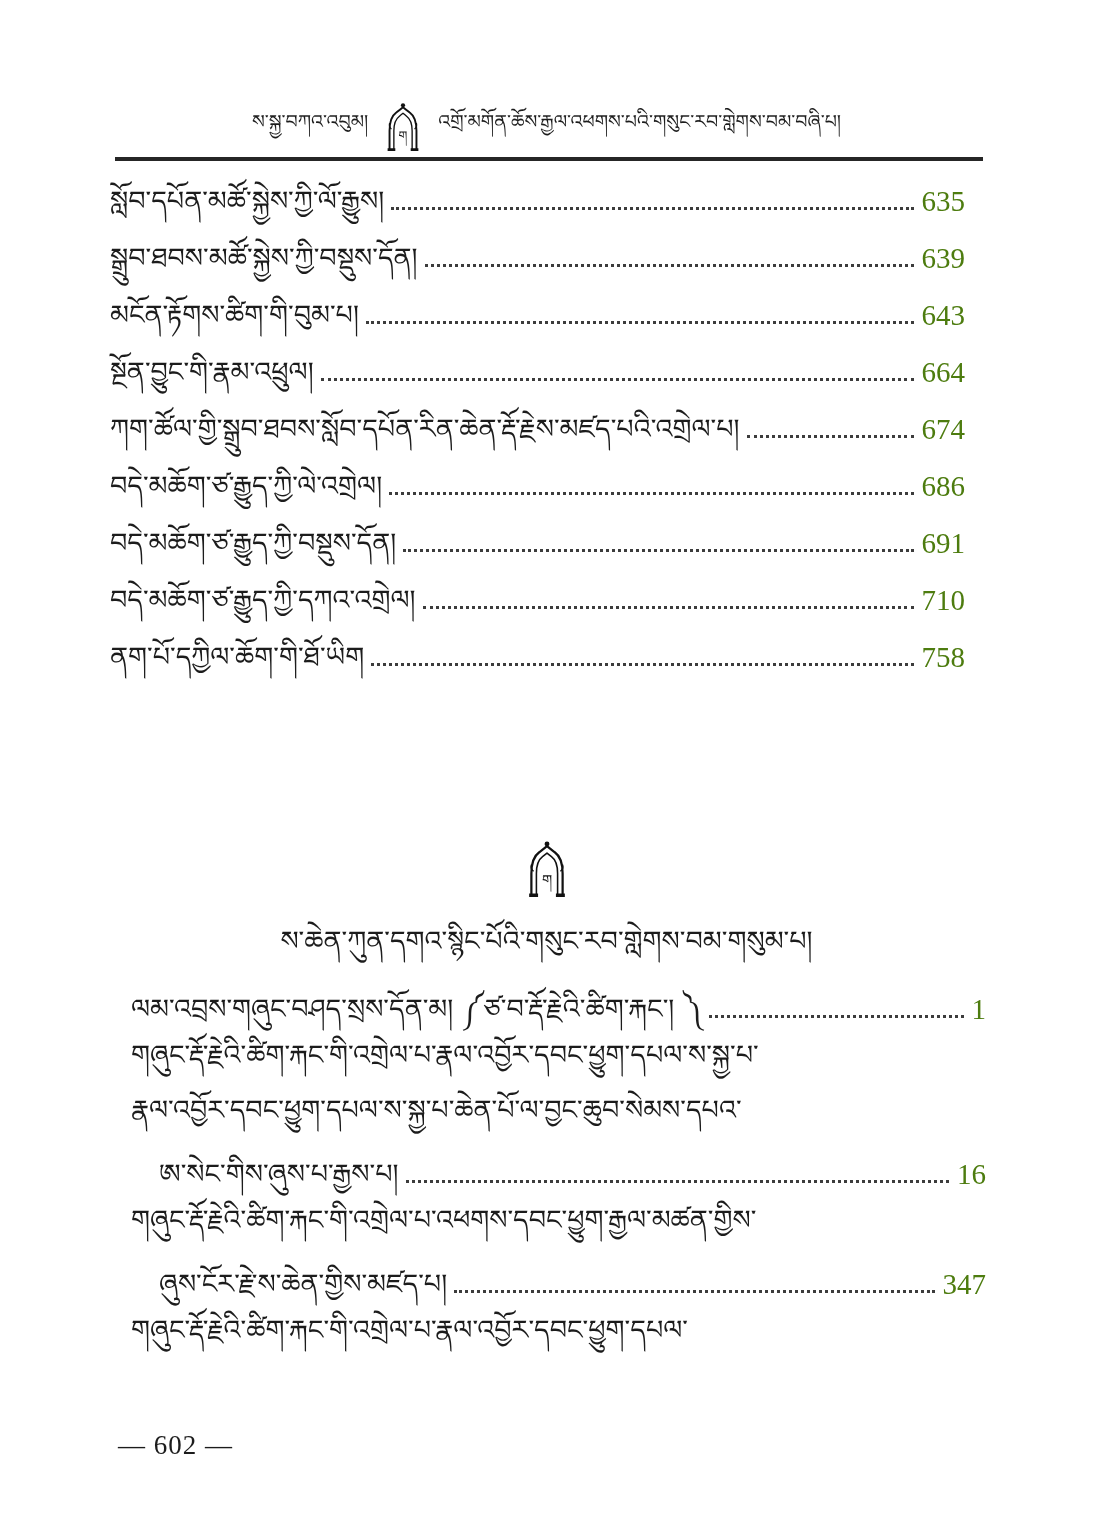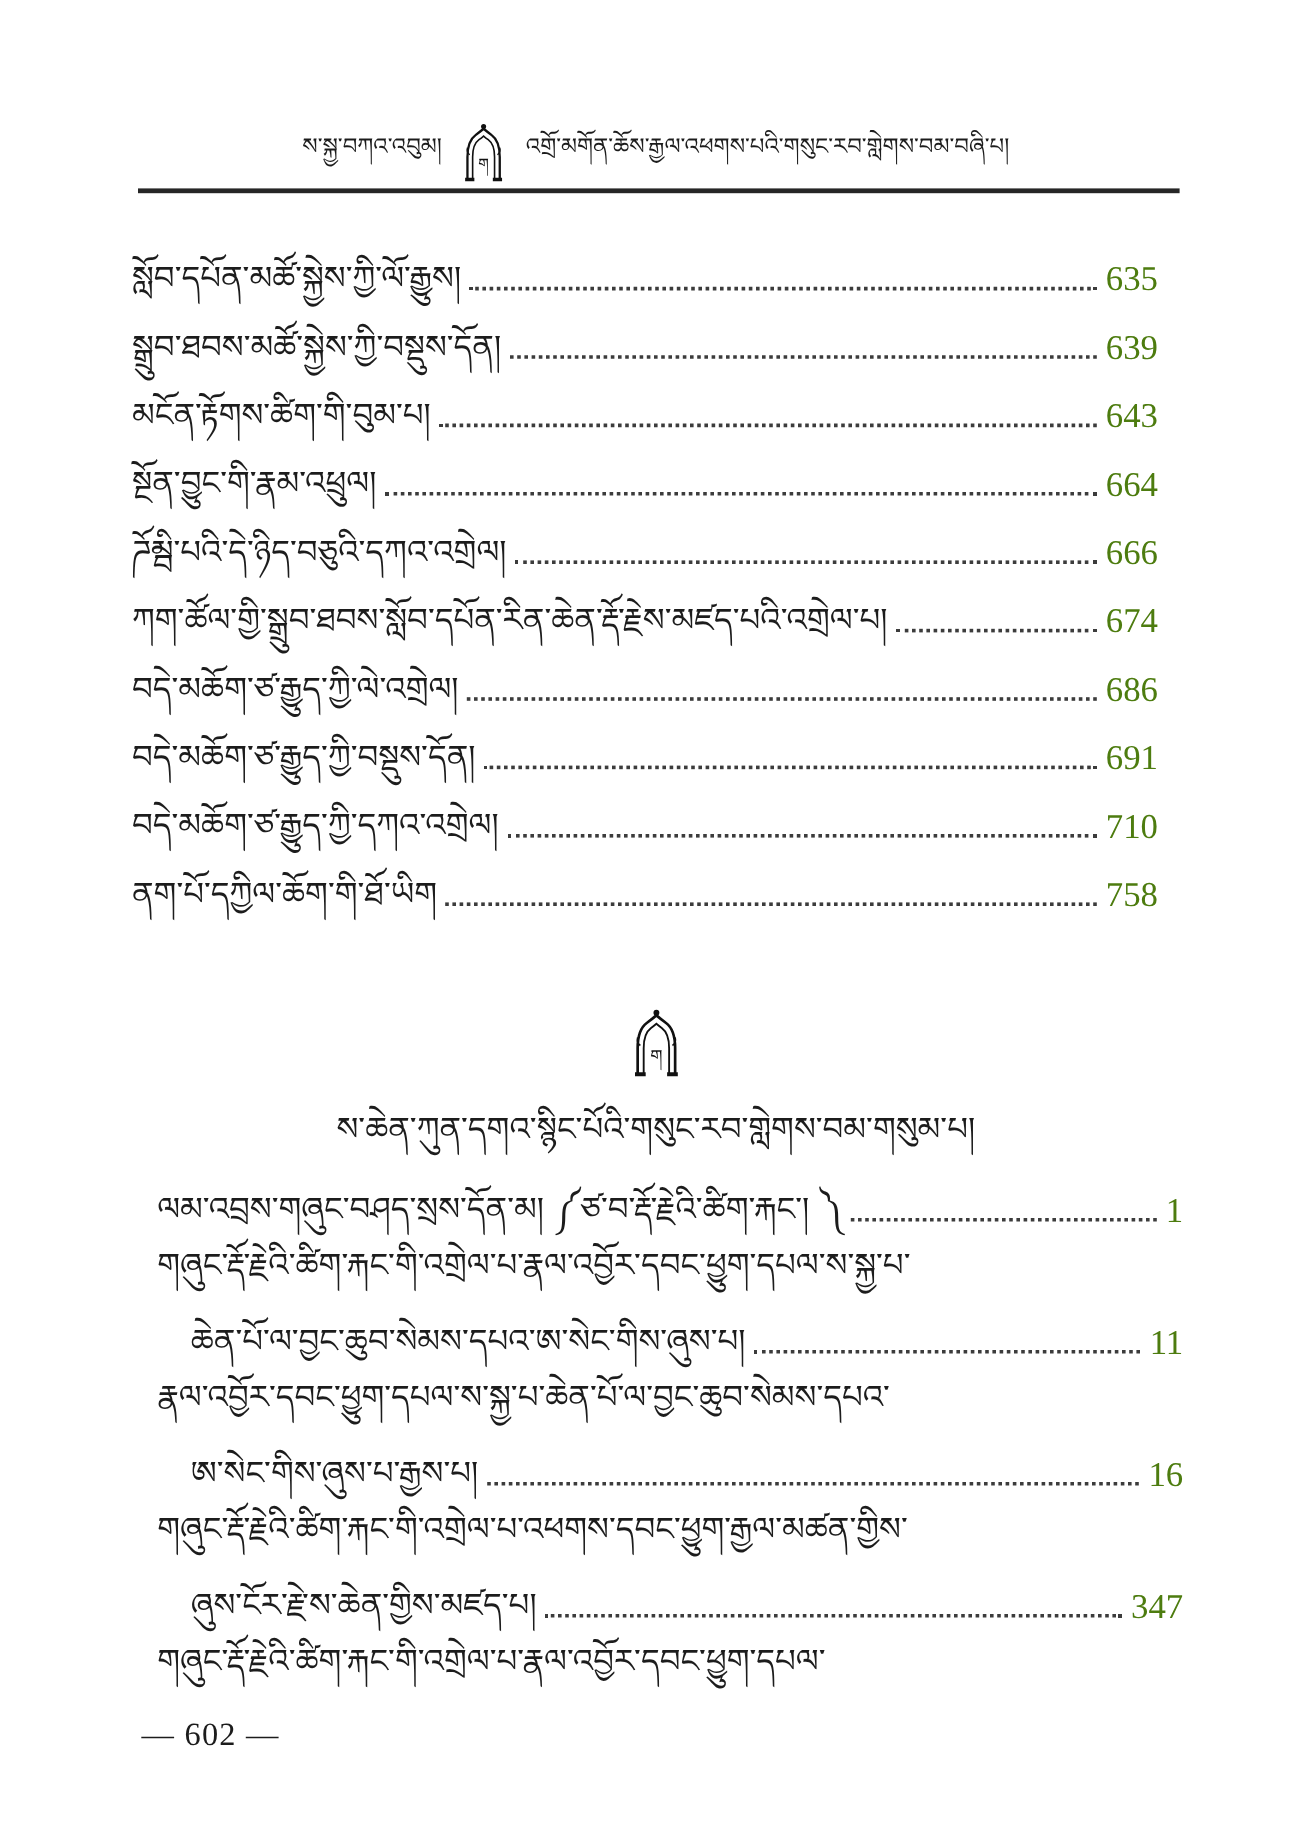--- a/index.html
+++ b/index.html
@@ -15,21 +15,21 @@
     position:absolute;top:100px;left:0;width:100%;
     display:flex;justify-content:center;align-items:center;gap:14px;
   }
   .header .bo{font-size:19px;}
   .rule{
     position:absolute;top:157px;left:115px;width:868px;height:4px;
     background:#262626;
   }
   
   .toc1{
-    position:absolute;top:194px;left:110px;width:855px;
+    position:absolute;top:162px;left:110px;width:855px;
   }
   .toc-row{
     height:57px;display:flex;align-items:flex-end;
   }
   .toc-row .title{font-size:27px;line-height:36px;}
   .leader{
     flex:1 1 auto;min-width:12px;
     border-bottom:3px dotted #3c3c3c;
     margin:0 8px 9px 7px;
   }
@@ -99,25 +99,20 @@
     <span class="title bo">མངོན་རྟོགས་ཚིག་གི་བུམ་པ།</span>
     <span class="leader"></span>
     <span class="pagenum">643</span>
   </div>
   <div class="toc-row">
     <span class="title bo">སྔོན་བྱུང་གི་རྣམ་འཕྲུལ།</span>
     <span class="leader"></span>
     <span class="pagenum">664</span>
   </div>
   <div class="toc-row">
-    <span class="title bo">ཌོམྦི་པའི་དེ་ཉིད་བཅུའི་དཀའ་འགྲེལ།</span>
-    <span class="leader"></span>
-    <span class="pagenum">666</span>
-  </div>
-  <div class="toc-row">
     <span class="title bo">ཀག་ཚོལ་གྱི་སྒྲུབ་ཐབས་སློབ་དཔོན་རིན་ཆེན་རྡོ་རྗེས་མཛད་པའི་འགྲེལ་པ།</span>
     <span class="leader"></span>
     <span class="pagenum">674</span>
   </div>
   <div class="toc-row">
     <span class="title bo">བདེ་མཆོག་ཙ་རྒྱུད་ཀྱི་ལེ་འགྲེལ།</span>
     <span class="leader"></span>
     <span class="pagenum">686</span>
   </div>
   <div class="toc-row">
@@ -155,25 +150,20 @@
 
   <div class="toc-row">
     <span class="title bo">ལམ་འབྲས་གཞུང་བཤད་སྲས་དོན་མ། ༼ཙ་བ་རྡོ་རྗེའི་ཚིག་རྐང་། ༽</span>
     <span class="leader"></span>
     <span class="pagenum">1</span>
   </div>
 
   <div class="wrap-line bo">
     <span>གཞུང་རྡོ་རྗེའི་ཚིག་རྐང་གི་འགྲེལ་པ་རྣལ་འབྱོར་དབང་ཕྱུག་དཔལ་ས་སྐྱ་པ་</span>
   </div>
-  <div class="toc-row indent">
-    <span class="title bo">ཆེན་པོ་ལ་བྱང་ཆུབ་སེམས་དཔའ་ཨ་སེང་གིས་ཞུས་པ།</span>
-    <span class="leader"></span>
-    <span class="pagenum">11</span>
-  </div>
 
   <div class="wrap-line bo">
     <span>རྣལ་འབྱོར་དབང་ཕྱུག་དཔལ་ས་སྐྱ་པ་ཆེན་པོ་ལ་བྱང་ཆུབ་སེམས་དཔའ་</span>
   </div>
   <div class="toc-row indent">
     <span class="title bo">ཨ་སེང་གིས་ཞུས་པ་རྒྱས་པ།</span>
     <span class="leader"></span>
     <span class="pagenum">16</span>
   </div>
 

